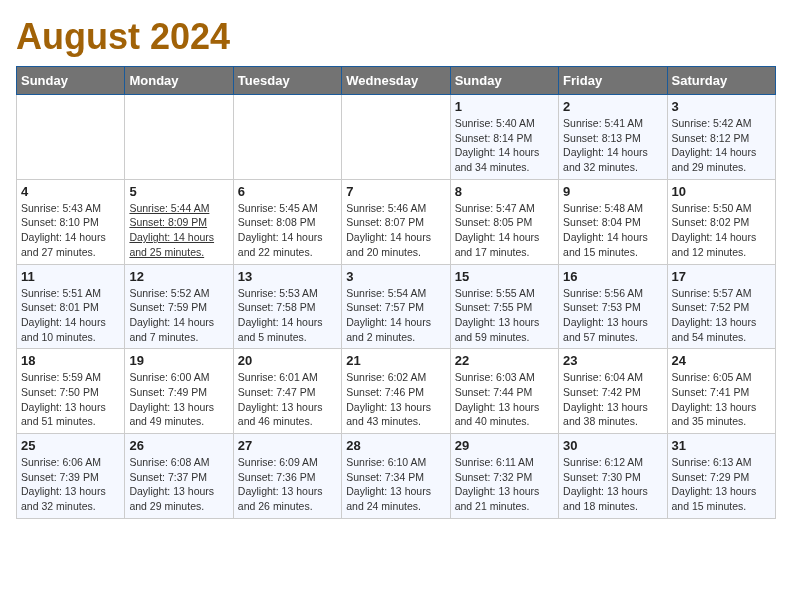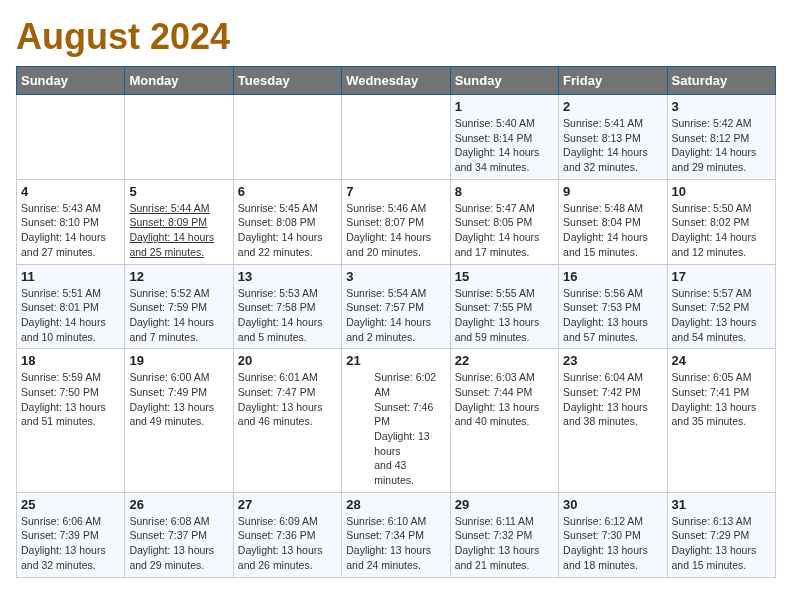--- a/index.html
+++ b/index.html
@@ -254,21 +254,21 @@
         </td>
         <td>
           <span class="day-num">20</span>
           <div class="day-info" style="white-space: pre-line;">Sunrise: 6:01 AM
 Sunset: 7:47 PM
 Daylight: 13 hours
 and 46 minutes.</div>
         </td>
         <td>
           <span class="day-num">21</span>
-          <div class="day-info" style="white-space: pre-line; margin-left: 28px;">Sunrise: 6:02 AM
+          <div class="day-info" style="white-space: pre-line;">Sunrise: 6:02 AM
 Sunset: 7:46 PM
 Daylight: 13 hours
 and 43 minutes.</div>
         </td>
         <td>
           <span class="day-num">22</span>
           <div class="day-info" style="white-space: pre-line;">Sunrise: 6:03 AM
 Sunset: 7:44 PM
 Daylight: 13 hours
 and 40 minutes.</div>

